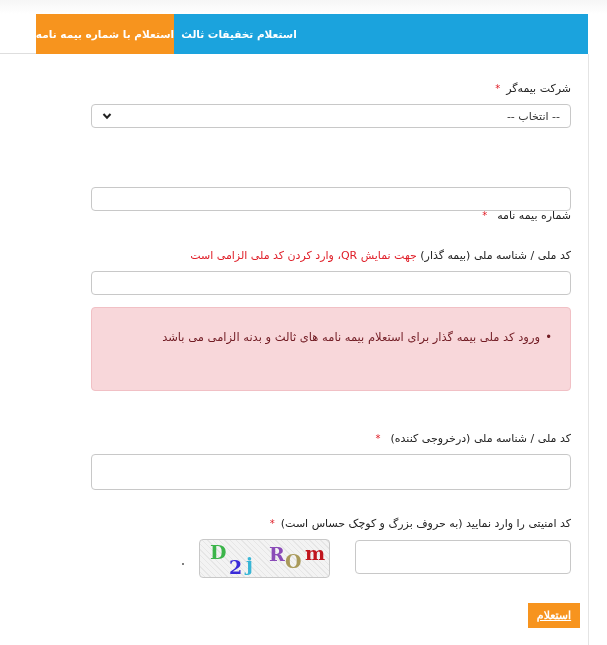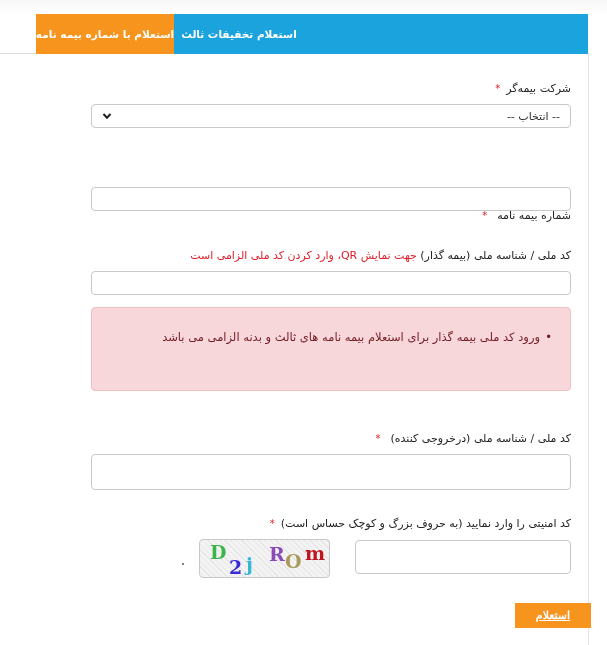--- a/index.html
+++ b/index.html
@@ -87,13 +87,13 @@
 <div class="captcha-img" style="left:199px; top:539px; width:131px; height:39px;">
   <span style="left:10px; top:1px; color:#3bb54a;">D</span>
   <span style="left:29px; top:16px; color:#3a2bd8;">2</span>
   <span style="left:46px; top:13px; color:#38b6d6;">j</span>
   <span style="left:69px; top:3px; color:#8a4bb8;">R</span>
   <span style="left:85px; top:10px; color:#a99a5a;">O</span>
   <span style="left:105px; top:2px; color:#c0151e;">m</span>
 </div>
 <div class="dot" style="left:182px; top:563px;"></div>
 
-<button class="submit" style="left:515px; top:603px; width:76px; height:25px;text-decoration:underline;">استعلام</button>
+<button class="submit" style="left:528px; top:603px; width:52px; height:25px;text-decoration:underline;">استعلام</button>
 
 </body></html>

